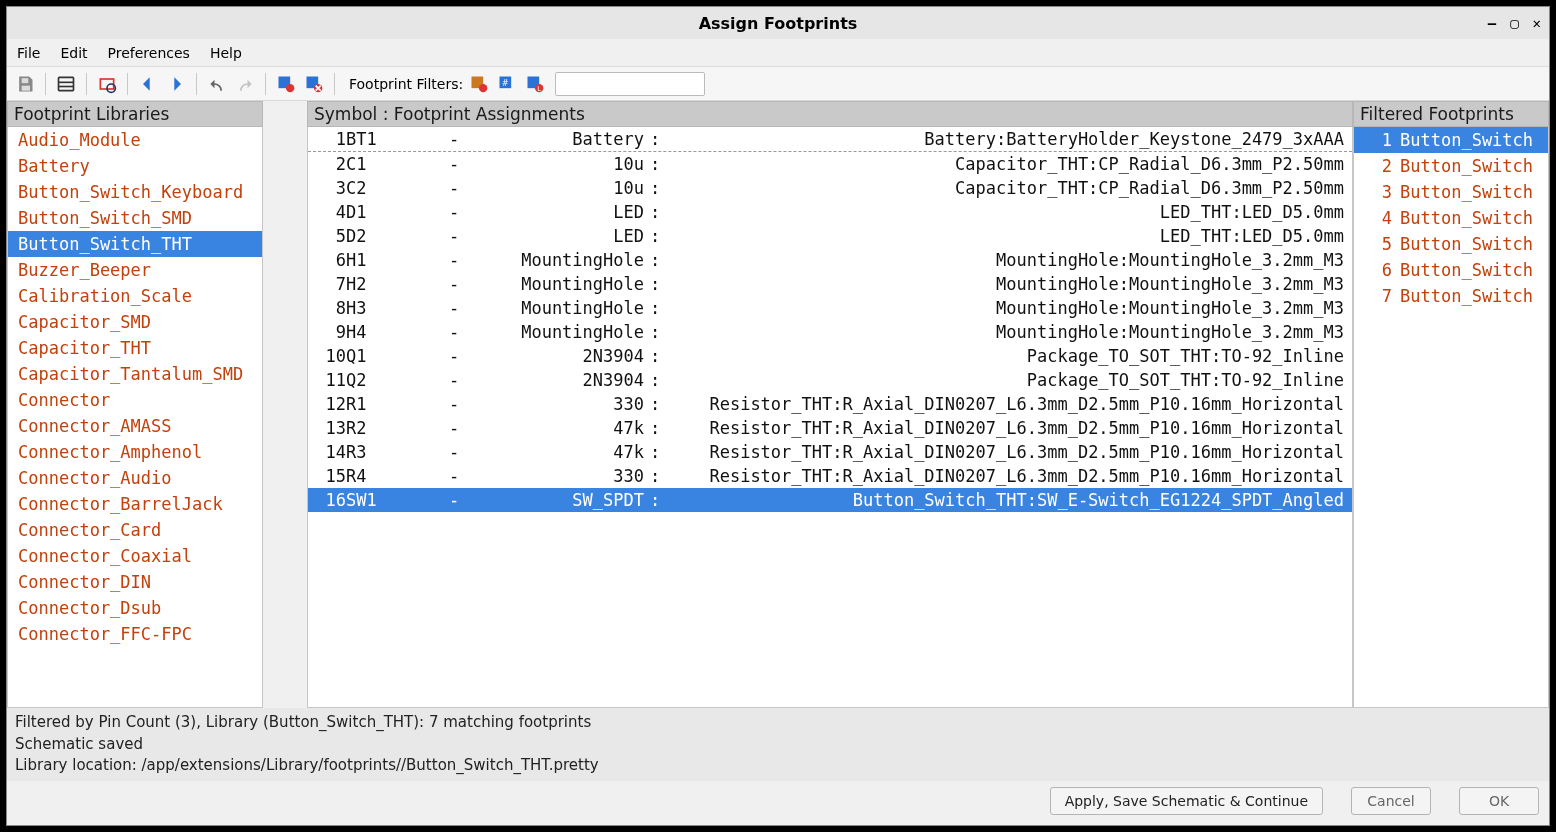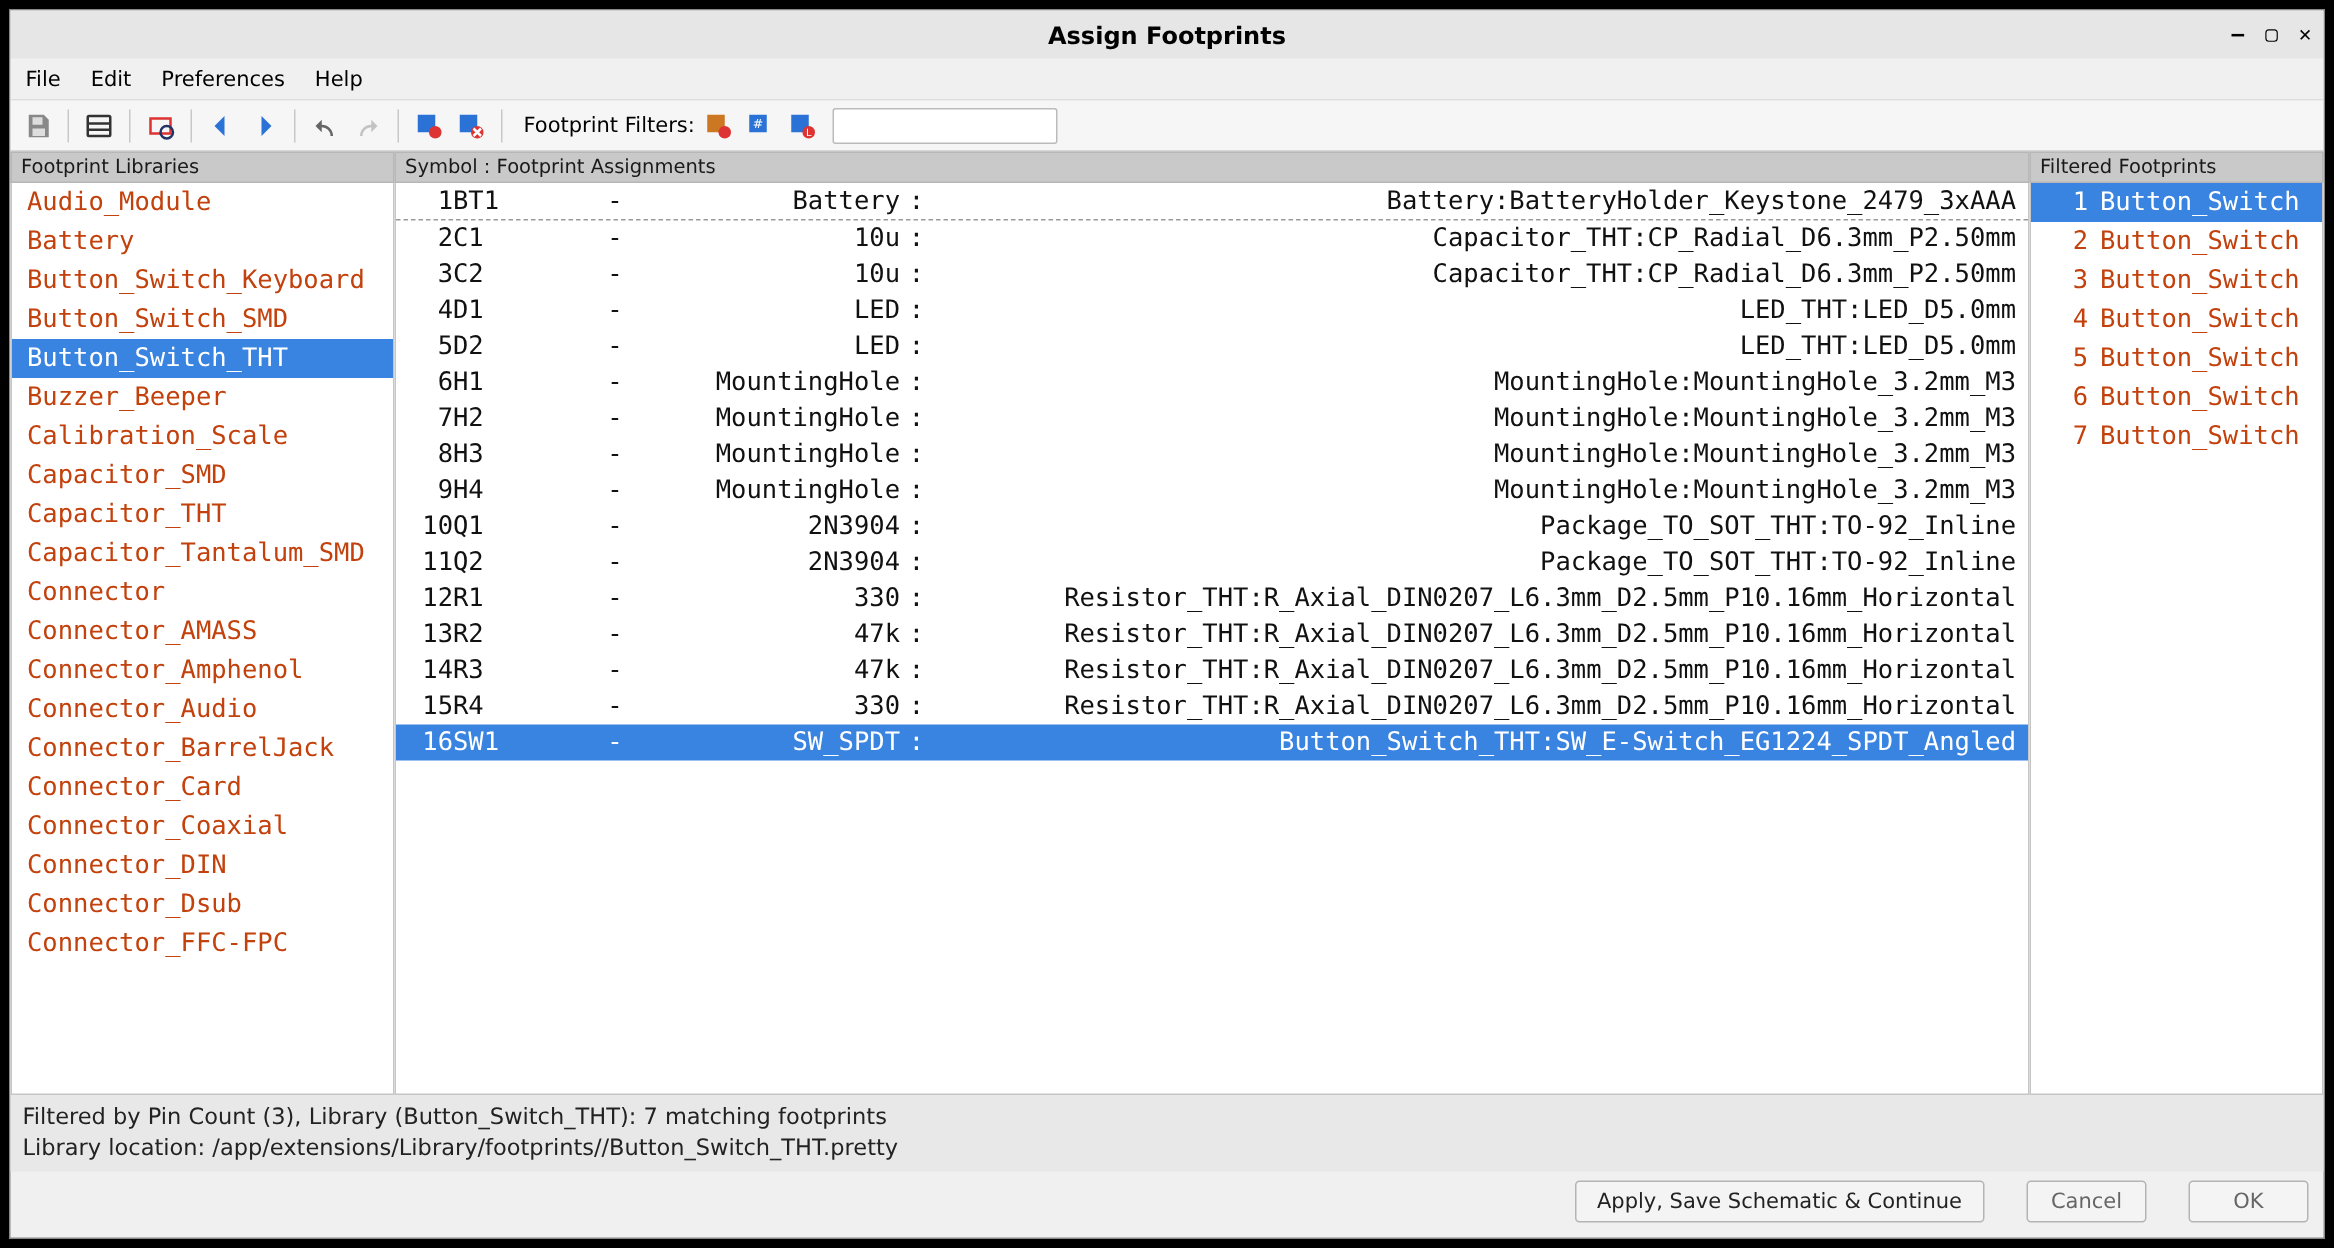--- a/index.html
+++ b/index.html
@@ -31,24 +31,24 @@
   .toolbar .label { font-weight: 400; margin-left: 6px; }
   .toolbar .filter-search {
     height: 24px; width: 150px; border: 1px solid #bbb; background: #fff; border-radius: 2px;
     padding: 0 6px; margin-left: 4px; font-size: 13px;
   }
   .content {
     flex: 1; display: flex; min-height: 0;
   }
   .panel { display: flex; flex-direction: column; min-height: 0; }
   .panel-left { width: 256px; }
-  .panel-mid  { flex: 1; }
+  .panel-mid  { flex: 1; padding-left: 44px; }
   .panel-right{ width: 196px; }
   .panel-header {
-    background: #c9c9c9; font-size: 13px; color: #1a1a1a; padding: 2px 6px;
+    background: #c9c9c9; font-size: 17px; color: #1a1a1a; padding: 2px 6px;
     border: 1px solid #b7b7b7;
   }
   .panel-body {
     flex: 1; overflow: auto; background: #fff; border: 1px solid #c6c6c6; border-top: none;
   }
   .lib-item, .ff-item {
     padding: 3px 10px; font-family: "DejaVu Sans Mono", "Liberation Mono", monospace;
     font-size: 17px; white-space: nowrap; cursor: default; color: #c2410c;
   }
   .lib-item.selected, .ff-item.selected, .sym-row.selected {
@@ -377,20 +377,21 @@
           <div class="ff-item">
             <span class="ff-num">7</span>
             <span>Button_Switch</span>
           </div>
         </div>
     </div>
   </div>
 
   <div class="status">
     <div>Filtered by Pin Count (3), Library (Button_Switch_THT): 7 matching footprints</div>
+    <div>Schematic saved</div>
     <div>Library location: /app/extensions/Library/footprints//Button_Switch_THT.pretty</div>
   </div>
 
   <div class="button-bar">
     <span class="btn primary">Apply, Save Schematic &amp; Continue</span>
     <span class="btn">Cancel</span>
     <span class="btn">OK</span>
   </div>
 
 </div>

